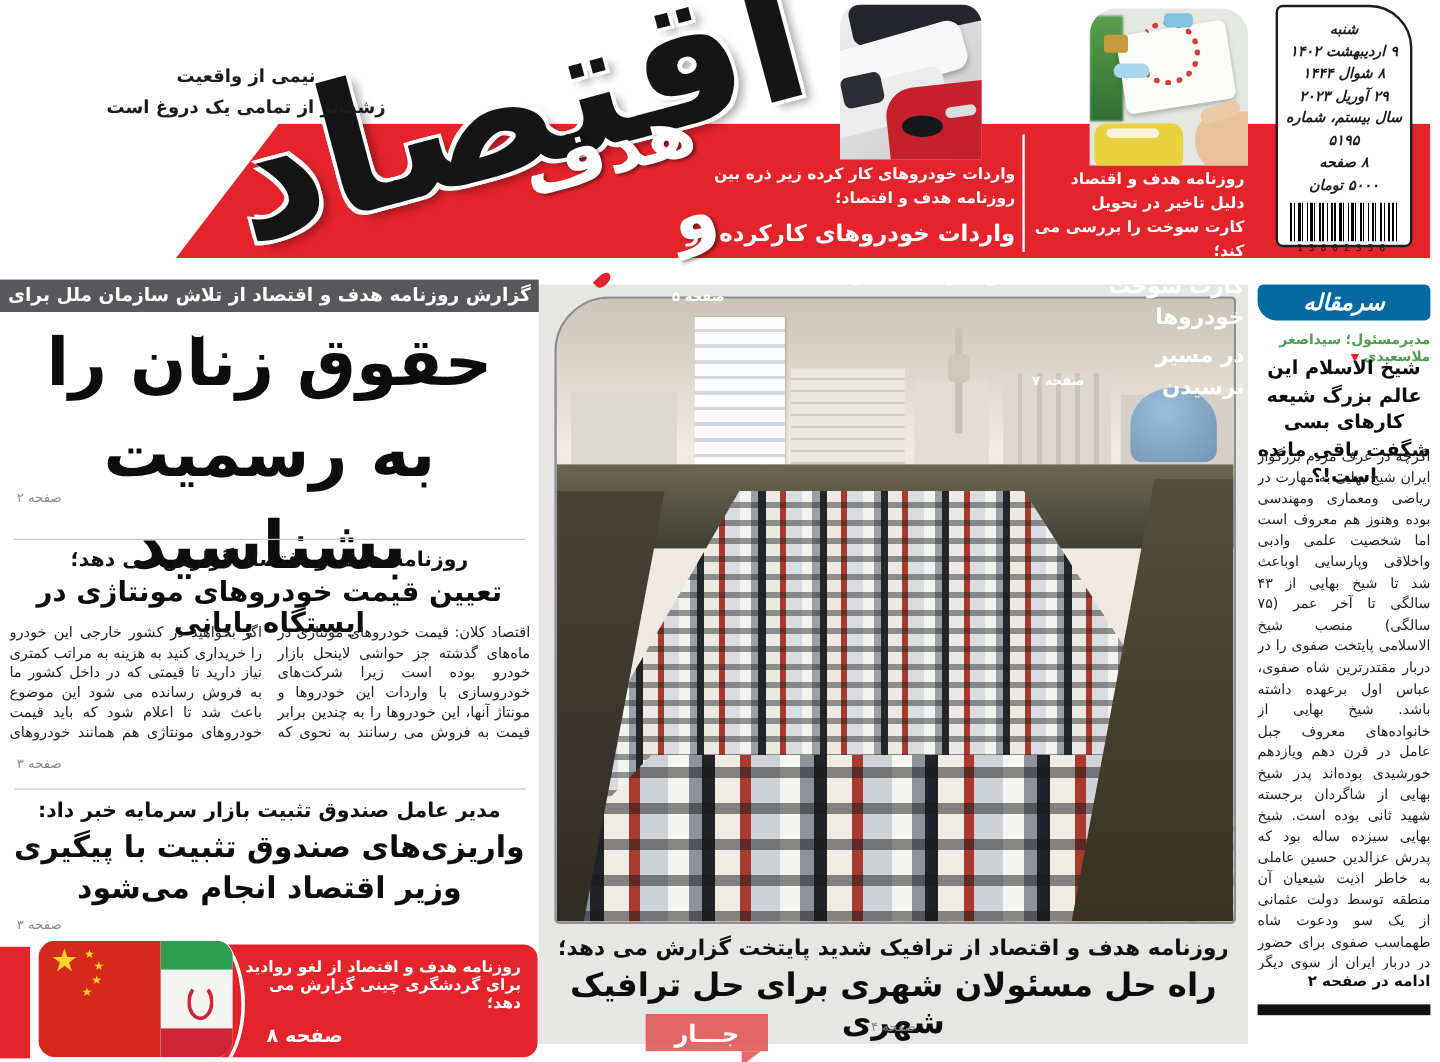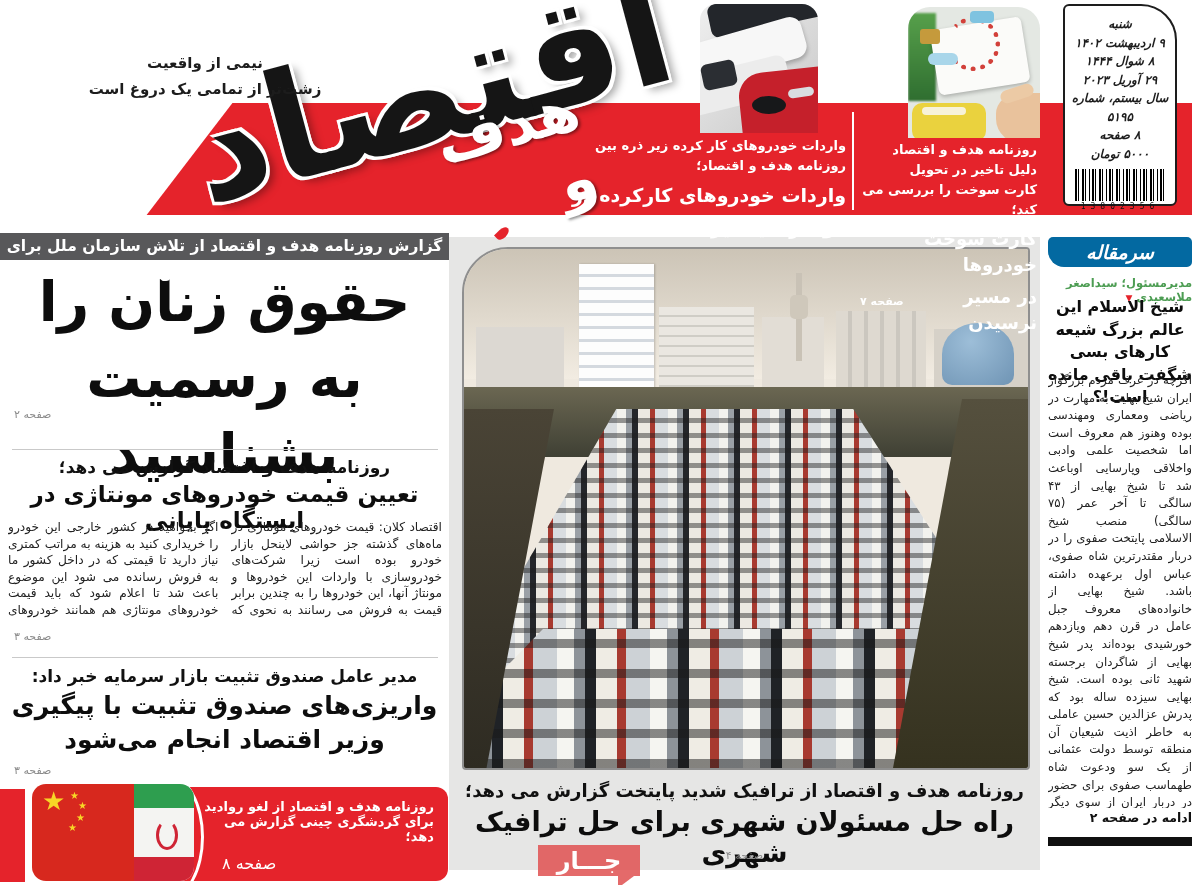--- a/index.html
+++ b/index.html
@@ -39,21 +39,21 @@
   #card-fuel .taxi-roof{position:absolute;left:14px;top:100px;width:44px;height:8px;background:#f7f2da;border-radius:4px;}
   #card-fuel .hand{position:absolute;left:88px;top:86px;width:60px;height:52px;background:#e9c29c;border-radius:40% 10% 0 50%;}
   #card-fuel .finger{position:absolute;left:92px;top:80px;width:34px;height:13px;background:#eccaa5;border-radius:8px;transform:rotate(-18deg);}
   #top-divider{left:852px;top:112px;width:2px;height:98px;background:#fff;z-index:6;}
   .top-story{z-index:6;color:#fff;text-align:right;}
   #story-cars{left:560px;top:136px;width:286px;}
   #story-fuel{left:860px;top:140px;width:177px;}
   .top-story .k{font-size:13px;font-weight:bold;line-height:20px;}
   .top-story .h{font-size:19px;font-weight:bold;line-height:26px;margin-top:6px;}
   #story-fuel .h{font-size:18px;}
-  .top-story .pg{font-size:11px;font-weight:bold;float:left;margin-top:5px;}
+  .top-story .pg{font-size:11px;font-weight:bold;float:left;margin-top:21px;}
   
   #datebox{left:1063px;top:4px;width:110px;height:198px;background:#fff;border:2px solid #1d1d1d;
            border-radius:6px 36px 6px 6px;z-index:10;text-align:center;}
   #datebox .lines{margin-top:9px;font-size:12px;font-weight:bold;color:#1d1d1d;line-height:18.5px;font-style:italic;}
   #barcode{margin:6px auto 0;width:90px;height:32px;
     background:repeating-linear-gradient(90deg,#000 0 2px,#fff 2px 3px,#000 3px 4px,#fff 4px 7px,#000 7px 9px,#fff 9px 10px,#000 10px 11px,#fff 11px 14px,#000 14px 15px,#fff 15px 17px);}
   #barcode-digits{font-family:"DejaVu Sans Mono",monospace;font-size:8px;letter-spacing:5px;color:#111;margin-top:1px;direction:ltr;}
   
   #women-kicker{left:0;top:233px;width:449px;height:27px;background:#58585a;color:#fff;
     font-size:15.5px;font-weight:bold;text-align:center;line-height:27px;z-index:2;}
@@ -80,21 +80,21 @@
   #flags .s3{position:absolute;left:44px;top:28px;color:#f7d626;font-size:10px;}
   #flags .s4{position:absolute;left:36px;top:38px;color:#f7d626;font-size:10px;}
   #flags .ir{position:absolute;left:102px;top:0;width:60px;height:97px;background:#f4f4f2;}
   #flags .ir-green{position:absolute;left:102px;top:0;width:60px;height:24px;background:#2e9e4f;}
   #flags .ir-red{position:absolute;left:102px;top:73px;width:60px;height:24px;background:#cf2435;}
   #flags .emblem{position:absolute;left:124px;top:36px;width:16px;height:24px;border:3px solid #cf2435;border-top-color:transparent;border-radius:50% 50% 50% 50%;}
   #china-banner{left:180px;top:787px;width:268px;height:94px;background:#e5232b;border-radius:4px 12px 12px 4px;overflow:hidden;z-index:1;}
   #china-banner .notch{position:absolute;left:-46px;top:-12px;width:64px;height:118px;border:3px solid #fff;border-radius:50%;background:transparent;}
   #china-banner .k{position:absolute;right:14px;top:12px;width:240px;font-size:13px;font-weight:bold;color:#fff;text-align:right;}
   #china-banner .h{position:absolute;right:14px;top:34px;width:240px;font-size:21px;font-weight:bold;color:#ffedad;text-align:right;}
-  #china-banner .pg{position:absolute;left:42px;bottom:8px;font-size:16px;font-weight:normal;color:#fff;}
+  #china-banner .pg{position:absolute;left:42px;bottom:8px;font-size:16px;font-weight:bold;color:#fff;}
   
   #center-panel{left:449px;top:237px;width:591px;height:633px;background:#e6e6e5;}
   #traffic-photo{left:462px;top:247px;width:564px;height:519px;border:2px solid #8f8f8f;border-radius:46px 4px 4px 4px;overflow:hidden;background:#efe9df;z-index:2;}
   #traffic-photo .sky{position:absolute;left:0;top:0;width:564px;height:130px;background:linear-gradient(#ccc4b6,#f2ece2);}
   .bld{position:absolute;}
   #traffic-photo .b1{left:115px;top:15px;width:75px;height:145px;background:repeating-linear-gradient(#fdfdfd 0 10px,#d4d9df 10px 13px);box-shadow:1px 0 2px rgba(0,0,0,.2);}
   #traffic-photo .b2{left:195px;top:58px;width:95px;height:100px;background:repeating-linear-gradient(#eae7e1 0 8px,#cfcdc6 8px 10px);}
   #traffic-photo .b3{left:12px;top:78px;width:88px;height:80px;background:#dcd8d2;}
   #traffic-photo .b4{left:298px;top:68px;width:62px;height:90px;background:#e2ddd5;}
   #traffic-photo .b5{left:372px;top:62px;width:90px;height:96px;background:repeating-linear-gradient(90deg,#ded9d0 0 12px,#cbc7bf 12px 16px);}
@@ -112,21 +112,21 @@
        repeating-linear-gradient(90deg,#f2f2ee 0 9px,#9aa0a6 9px 15px,#24262a 15px 21px,#ece9e2 21px 33px,#a83a30 33px 38px,#d9dde0 38px 51px);}
   #traffic-photo .road-near{position:absolute;left:0;top:380px;width:564px;height:139px;
      clip-path:polygon(14% 0,86% 0,110% 100%,-10% 100%);
      background:
        repeating-linear-gradient(0deg,rgba(25,25,25,.5) 0 9px,rgba(0,0,0,0) 9px 30px),
        repeating-linear-gradient(90deg,#f5f5f1 0 17px,#8d9399 17px 28px,#1f2226 28px 39px,#efece4 39px 60px,#a83a30 60px 69px,#cdd2d6 69px 93px);}
   #caption-kicker{left:449px;top:780px;width:591px;text-align:center;font-size:18px;font-weight:bold;color:#111;z-index:3;}
   #caption-headline{left:449px;top:806px;width:591px;text-align:center;font-size:27px;font-weight:bold;color:#0d0d0d;z-index:3;}
   #caption-page{left:449px;top:849px;width:591px;text-align:center;z-index:3;}
   #jar-logo{left:538px;top:845px;width:102px;height:31px;background:rgba(224,85,85,.88);z-index:4;
-     display:flex;align-items:center;justify-content:center;color:#fff;font-size:24px;font-weight:bold;}
+     display:flex;align-items:center;justify-content:center;color:#fff;font-size:20px;font-weight:bold;}
   #jar-tail{left:618px;top:876px;width:0;height:0;border-left:16px solid rgba(224,85,85,.88);border-bottom:12px solid transparent;z-index:4;}
   
   #edit-header{left:1048px;top:237px;width:144px;height:30px;background:#0369a1;border-radius:5px 5px 5px 16px;
      color:#fff;font-size:19px;font-weight:bold;font-style:italic;text-align:center;line-height:30px;z-index:2;}
   #edit-byline{left:1048px;top:276px;width:144px;font-size:11.5px;font-weight:bold;color:#4d9d53;text-align:right;}
   #edit-byline .tri{color:#e5232b;font-size:9px;}
   #edit-title{left:1048px;top:296px;width:144px;text-align:center;font-size:16px;font-weight:bold;color:#0d0d0d;line-height:22.5px;}
   #edit-body{left:1048px;top:372px;width:144px;height:436px;overflow:hidden;
      font-size:11.8px;line-height:17.6px;text-align:justify;color:#222;}
   #edit-more{left:1048px;top:810px;width:144px;font-size:12.5px;font-weight:bold;color:#111;text-align:right;}

